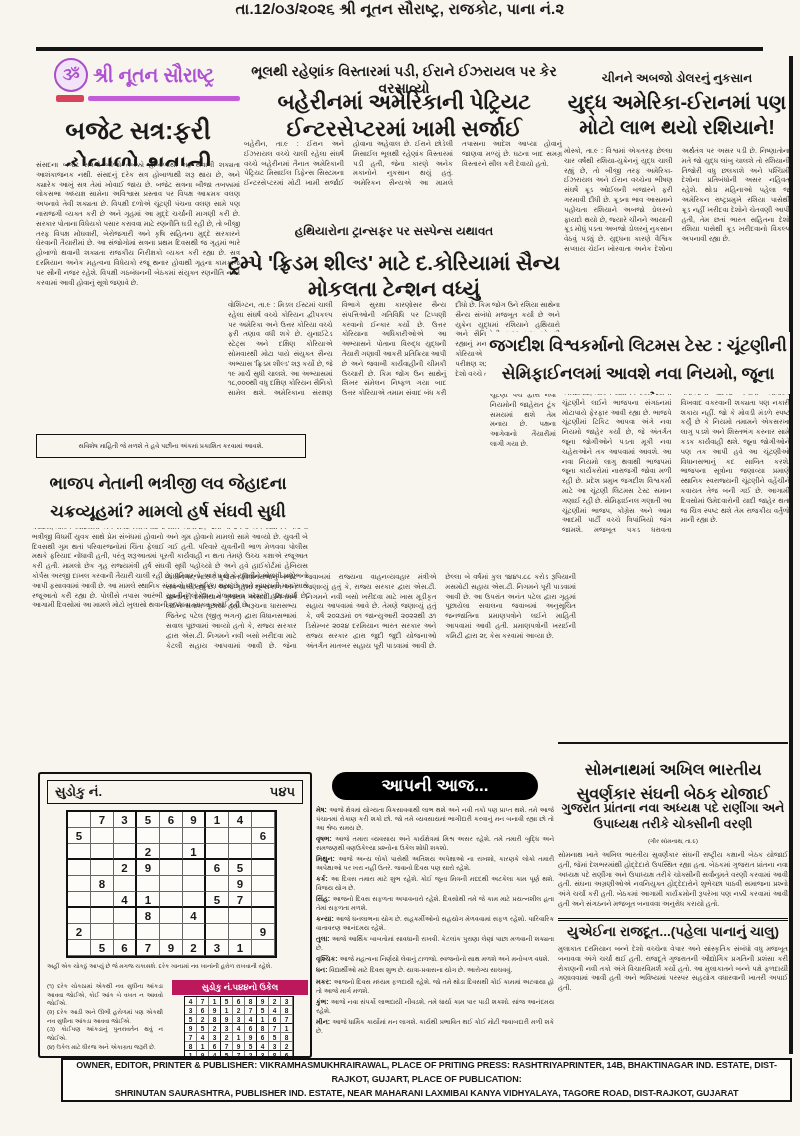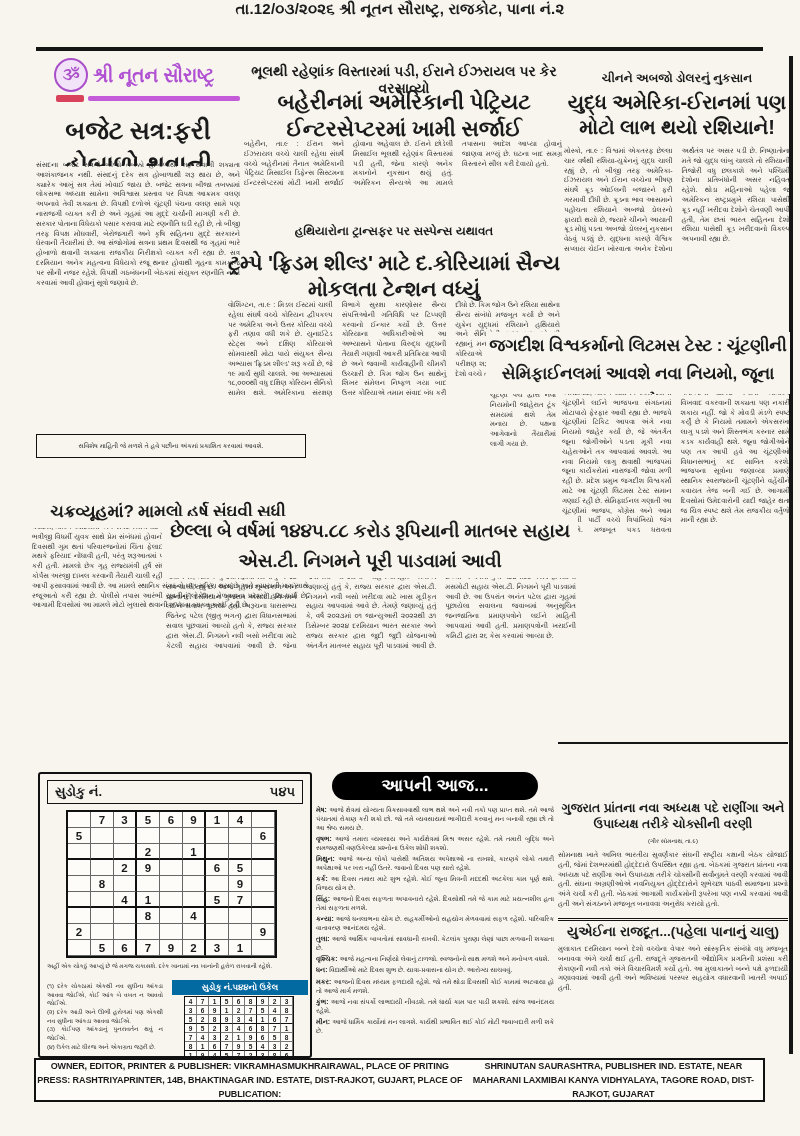--- a/index.html
+++ b/index.html
@@ -27,30 +27,30 @@
             font-size:13px;font-weight:bold;padding:0 7px;}
   .sgrid{display:grid;grid-template-columns:repeat(9,23px);grid-auto-rows:16px;border:2px solid #111;width:max-content;background:#fdfcf8;}
   .sc{border-right:1px solid #666;border-bottom:1px solid #666;font-size:11.5px;font-weight:bold;
       text-align:center;line-height:16px;}
   .sc.vr{border-right:2px solid #111;} .sc.hb{border-bottom:2px solid #111;}
   .ssgrid{display:grid;grid-template-columns:repeat(9,12px);grid-auto-rows:9px;border:1.5px solid #111;width:max-content;background:#fdfcf8;}
   .ssc{border-right:.5px solid #777;border-bottom:.5px solid #777;font-size:6.5px;font-weight:bold;text-align:center;line-height:9px;}
   .ssc.vr{border-right:1.2px solid #111;} .ssc.hb{border-bottom:1.2px solid #111;}
   .sud-note{font-size:6px;line-height:1.35;text-align:justify;}
   .sud-instr{font-size:6px;line-height:1.45;text-align:justify;}
-  .sol-chip{background:#0369a1;color:#fff;font-size:8.5px;font-weight:bold;text-align:center;
+  .sol-chip{background:#be185d;color:#fff;font-size:8.5px;font-weight:bold;text-align:center;
             padding:2px 4px;white-space:nowrap;}
   .horo-title{background:#000;color:#fff;border-radius:15px;font-size:17px;font-weight:bold;
               display:flex;align-items:center;justify-content:center;}
   .horo{font-size:6.5px;line-height:1.32;text-align:justify;margin:0 0 2.5px 0;color:#232323;}
   .horo b{font-size:6.8px;}
   .som-sub{font-weight:bold;line-height:1.3;}
   .cont-head{font-weight:bold;border-top:3px double #111;padding-top:3px;}
-  .footer-bar{border:2px solid #111;background:#fdfcf8;display:flex;flex-direction:row;
-              justify-content:center;text-align:center;font-size:9px;font-weight:bold;line-height:1.55;letter-spacing:-.1px;}
+  .footer-bar{border:2px solid #111;background:#fdfcf8;display:flex;flex-direction:column;
+              justify-content:center;text-align:center;font-size:9px;font-weight:bold;line-height:1.55;letter-spacing:-.1px;margin-left:27px;}
 </style>
 </head>
 <body>
 
 <div class="page">
 
   <div class="abs dateline ctr" style="left:0;right:0;top:20;">તા.12/૦૩/૨૦૨૬ શ્રી નૂતન સૌરાષ્ટ્ર, રાજકોટ, પાના નં.૨</div>
   <div class="abs rule" style="left:36px;top:47px;width:727px;height:4px;"></div>
   <div class="abs rule" style="left:789px;top:56px;width:4px;height:998px;"></div>
 
@@ -75,29 +75,29 @@
 
   <div class="abs kicker ctr" style="left:228px;top:224px;width:332px;font-size:12px;">હથિયારોના ટ્રાન્સફર પર સસ્પેન્સ યથાવત</div>
   <div class="abs hl ctr" style="left:228px;top:240px;width:332px;height:56px;font-size:21px;">ટ્રમ્પે 'ફ્રિડમ શીલ્ડ' માટે દ.કોરિયામાં સૈન્ય મોકલતા ટેન્શન વધ્યું</div>
   <div class="abs body-txt cols3" style="left:228px;top:300px;width:332px;height:212px;">વોશિંગ્ટન, તા.૯ : મિડલ ઈસ્ટમાં ચાલી રહેલા સંઘર્ષ વચ્ચે કોરિયન દ્વીપકલ્પ પર અમેરિકા અને ઉત્તર કોરિયા વચ્ચે ફરી તણાવ વધી શકે છે. યુનાઈટેડ સ્ટેટ્સ અને દક્ષિણ કોરિયાએ સોમવારથી મોટા પાયે સંયુક્ત સૈન્ય અભ્યાસ 'ફ્રિડમ શીલ્ડ' શરૂ કર્યો છે, જે ૧૯ માર્ચ સુધી ચાલશે. આ અભ્યાસમાં ૧૮,૦૦૦થી વધુ દક્ષિણ કોરિયન સૈનિકો સામેલ થશે. અમેરિકાના સંરક્ષણ વિભાગે સુરક્ષા કારણોસર સૈન્ય સંપત્તિઓની ગતિવિધિ પર ટિપ્પણી કરવાનો ઈન્કાર કર્યો છે. ઉત્તર કોરિયાના અધિકારીઓએ આ અભ્યાસને પોતાના વિરુદ્ધ યુદ્ધની તૈયારી ગણાવી આકરી પ્રતિક્રિયા આપી છે અને જવાબી કાર્યવાહીની ચીમકી ઉચ્ચારી છે. કિમ જોંગ ઉન સાથેનું શિખર સંમેલન નિષ્ફળ ગયા બાદ ઉત્તર કોરિયાએ તમામ સંવાદ બંધ કરી દીધો છે. કિમ જોંગ ઉને રશિયા સાથેના સૈન્ય સંબંધો મજબૂત કર્યા છે અને યુક્રેન યુદ્ધમાં રશિયાને હથિયારો અને સૈનિકોની મદદ પણ મોકલી રહ્યાનું મનાય છે. મે ૨૦૧૯માં ઉત્તર કોરિયાએ ટૂંકા અંતરની મિસાઈલોના પરીક્ષણ શરૂ કર્યા હતા, ત્યારથી બન્ને દેશો વચ્ચે તણાવ યથાવત રહ્યો છે.</div>
 
   <div class="abs hl ctr opaque" style="left:486px;top:322px;width:304px;height:62px;font-size:17px;line-height:1.65;">જગદીશ વિશ્વકર્માનો લિટમસ ટેસ્ટ : ચૂંટણીની સેમિફાઈનલમાં આવશે નવા નિયમો, જૂના કપાશે</div>
   <div class="abs body-txt" style="left:490px;top:390px;width:66px;height:120px;">ચૂંટણી પંચ દ્વારા નવા નિયમોની જાહેરાત ટૂંક સમયમાં થશે તેમ મનાય છે. પક્ષના આગેવાનો તૈયારીમાં લાગી ગયા છે.</div>
   <div class="abs body-txt cols2" style="left:562px;top:388px;width:228px;height:354px;">અમદાવાદ, તા.૯ : સ્થાનિક સ્વરાજ્યની ચૂંટણીને લઈને ભાજપના સંગઠનમાં મોટાપાયે ફેરફાર આવી રહ્યા છે. ભાજપે ચૂંટણીમાં ટિકિટ આપવા અંગે નવા નિયમો જાહેર કર્યા છે, જે અંતર્ગત જૂના જોગીઓને પડતા મૂકી નવા ચહેરાઓને તક આપવામાં આવશે. આ નવા નિયમો લાગુ થવાથી ભાજપમાં જૂના કાર્યકરોમાં નારાજગી જોવા મળી રહી છે. પ્રદેશ પ્રમુખ જગદીશ વિશ્વકર્મા માટે આ ચૂંટણી લિટમસ ટેસ્ટ સમાન ગણાઈ રહી છે. સેમિફાઈનલ ગણાતી આ ચૂંટણીમાં ભાજપ, કોંગ્રેસ અને આમ આદમી પાર્ટી વચ્ચે ત્રિપાંખિયો જંગ જામશે. મજબૂત પકડ ધરાવતા નેતાઓની ટિકિટ કપાતા આંતરિક વિખવાદ વકરવાની શક્યતા પણ નકારી શકાય નહીં. જો કે મોવડી મંડળે સ્પષ્ટ કર્યું છે કે નિયમો તમામને એકસરખા લાગુ પડશે અને શિસ્તભંગ કરનાર સામે કડક કાર્યવાહી થશે. જૂના જોગીઓને પણ તક આપી હવે આ ચૂંટણીઓ વિધાનસભાનું કદ સાબિત કરશે. ભાજપના સૂત્રોના જણાવ્યા પ્રમાણે સ્થાનિક સ્વરાજ્યની ચૂંટણીને વહેંચીને કવાયત તેજ બની ગઈ છે. આગામી દિવસોમાં ઉમેદવારોની યાદી જાહેર થતા જ ચિત્ર સ્પષ્ટ થશે તેમ રાજકીય વર્તુળો માની રહ્યા છે.</div>
 
   <div class="abs hl ctr opaque" style="left:26px;top:460px;width:284px;height:58px;font-size:17px;line-height:1.65;">
-    <br>
+    <span>ભાજપ નેતાની ભત્રીજી લવ જેહાદના</span><br>
     <span>ચક્રવ્યૂહમાં? મામલો હર્ષ સંઘવી સુધી પહોંચ્યો</span>
   </div>
   <div class="abs body-txt" style="left:32px;top:522px;width:276px;height:246px;">વડોદરા, તા.૯ : વડોદરામાં એક સંવેદનશીલ ઘટના સામે આવી છે, જેમાં ભાજપના એક સ્થાનિક નેતાની ભત્રીજી વિધર્મી યુવક સાથે પ્રેમ સંબંધમાં હોવાનો અને ગુમ હોવાનો મામલો સામે આવ્યો છે. યુવતી બે દિવસથી ગુમ થતાં પરિવારજનોમાં ચિંતા ફેલાઈ ગઈ હતી. પરિવારે યુવતીની ભાળ મેળવવા પોલીસ મથકે ફરિયાદ નોંધાવી હતી, પરંતુ શરૂઆતમાં પૂરતી કાર્યવાહી ન થતા તેમણે ઉચ્ચ કક્ષાએ રજૂઆત કરી હતી. મામલો છેક ગૃહ રાજ્યમંત્રી હર્ષ સંઘવી સુધી પહોંચ્યો છે અને હવે હાઈકોર્ટમાં હેબિયસ કોર્પસ અરજી દાખલ કરવાની તૈયારી ચાલી રહી છે. પરિવારનો આક્ષેપ છે કે યુવતીને ભોળવી પ્રલોભનો આપી ફસાવવામાં આવી છે. આ મામલે સ્થાનિક સંગઠનો પણ સક્રિય થયા છે અને ન્યાયની માગ સાથે રજૂઆતો કરી રહ્યા છે. પોલીસે તપાસ આરંભી યુવતીનું લોકેશન મેળવવાના પ્રયાસો હાથ ધર્યા છે. આગામી દિવસોમાં આ મામલે મોટો ખુલાસો થવાની શક્યતા વ્યક્ત કરાઈ રહી છે.</div>
 
-  <div class="abs hl ctr opaque" style="left:162px;top:506px;width:416px;height:62px;font-size:18.5px;line-height:1.6;">છેલ્લા બે વર્ષમાં ૧૪૪૫.૮૮ કરોડ રૂપિયાની માતબર સહાય એસ.ટી. નિગમને પૂરી પાડવામાં આવી</div>
   <div class="abs body-txt cols3" style="left:166px;top:572px;width:410px;height:198px;">ગાંધીનગર, તા.૯ : ગુજરાત વિધાનસભાનું બજેટ સત્ર ચાલી રહ્યું છે. આજે ગૃહમાં શૂન્યકાળ અને પ્રશ્નોતરી દરમિયાન ગુજરાત એસ.ટી. નિગમને લઈને સવાલ પૂછાયો હતો. ભરૂચના ધારાસભ્ય જિતેન્દ્ર પટેલ (જીતુ ભગત) દ્વારા વિધાનસભામાં સવાલ પૂછવામાં આવ્યો હતો કે, રાજ્ય સરકાર દ્વારા એસ.ટી. નિગમને નવી બસો ખરીદવા માટે કેટલી સહાય આપવામાં આવી છે. જેના જવાબમાં રાજ્યના વાહનવ્યવહાર મંત્રીએ જણાવ્યું હતું કે, રાજ્ય સરકાર દ્વારા એસ.ટી. નિગમને નવી બસો ખરીદવા માટે ખાસ મૂડીકૃત સહાય આપવામાં આવે છે. તેમણે જણાવ્યું હતું કે, વર્ષ ૨૦૨૩માં ૦૧ જાન્યુઆરી ૨૦૨૨થી ૩૧ ડિસેમ્બર ૨૦૨૪ દરમિયાન ભારત સરકાર અને રાજ્ય સરકાર દ્વારા જુદી જુદી યોજનાઓ અંતર્ગત માતબર સહાય પૂરી પાડવામાં આવી છે. છેલ્લા બે વર્ષમાં કુલ ૧૪૪૫.૮૮ કરોડ રૂપિયાની મસમોટી સહાય એસ.ટી. નિગમને પૂરી પાડવામાં આવી છે. આ ઉપરાંત અનંત પટેલ દ્વારા ગૃહમાં પૂછાયેલા સવાલના જવાબમાં અનુસૂચિત જનજાતિના પ્રમાણપત્રોને લઈને માહિતી આપવામાં આવી હતી. પ્રમાણપત્રોની ખરાઈની કમિટી દ્વારા ૨૬ કેસ કરવામાં આવ્યા છે.</div>
 
   <div class="abs rule" style="left:558px;top:742px;width:230px;height:2px;"></div>
+  <div class="abs hl ctr" style="left:558px;top:748px;width:230px;height:50px;font-size:16px;line-height:1.5;">સોમનાથમાં અખિલ ભારતીય સુવર્ણકાર સંઘની બેઠક યોજાઈ</div>
   <div class="abs som-sub ctr" style="position:absolute;left:558px;top:800px;width:230px;height:36px;font-size:12.5px;overflow:hidden;">ગુજરાત પ્રાંતના નવા અધ્યક્ષ પદે રાણીંગા અને ઉપાધ્યક્ષ તરીકે ચોક્સીની વરણી</div>
   <div class="abs ctr" style="left:558px;top:838px;width:230px;height:9px;font-size:6px;">(ગીર સોમનાથ, તા.૯)</div>
   <div class="abs body-txt" style="left:558px;top:850px;width:230px;height:64px;">સોમનાથ ખાતે અખિલ ભારતીય સુવર્ણકાર સંઘની રાષ્ટ્રીય કક્ષાની બેઠક યોજાઈ હતી, જેમાં દેશભરમાંથી હોદ્દેદારો ઉપસ્થિત રહ્યા હતા. બેઠકમાં ગુજરાત પ્રાંતના નવા અધ્યક્ષ પદે રાણીંગા અને ઉપાધ્યક્ષ તરીકે ચોક્સીની સર્વાનુમતે વરણી કરવામાં આવી હતી. સંઘના અગ્રણીઓએ નવનિયુક્ત હોદ્દેદારોને શુભેચ્છા પાઠવી સમાજના પ્રશ્નો અંગે ચર્ચા કરી હતી. બેઠકમાં આગામી કાર્યક્રમોની રૂપરેખા પણ નક્કી કરવામાં આવી હતી અને સંગઠનને મજબૂત બનાવવા અનુરોધ કરાયો હતો.</div>
 
   <div class="abs cont-head ctr" style="left:558px;top:918px;width:230px;height:22px;font-size:13.5px;">યુએઈના રાજદૂત...(પહેલા પાનાનું ચાલુ)</div>
   <div class="abs body-txt" style="left:558px;top:944px;width:230px;height:108px;">મુલાકાત દરમિયાન બન્ને દેશો વચ્ચેના વેપાર અને સાંસ્કૃતિક સંબંધો વધુ મજબૂત બનાવવા અંગે ચર્ચા થઈ હતી. રાજદૂતે ગુજરાતની ઔદ્યોગિક પ્રગતિની પ્રશંસા કરી રોકાણની નવી તકો અંગે વિચારવિમર્શ કર્યો હતો. આ મુલાકાતને બન્ને પક્ષે ફળદાયી ગણાવવામાં આવી હતી અને ભવિષ્યમાં પરસ્પર સહયોગ વધારવાની ખાતરી અપાઈ હતી.</div>
 
   <div class="abs sudoku-box" style="left:38px;top:772px;width:270px;height:282px;">
     <div class="sud-head" style="position:absolute;left:7px;top:6px;right:7px;height:22px;">
       <span>સુડોકુ નં.</span>

